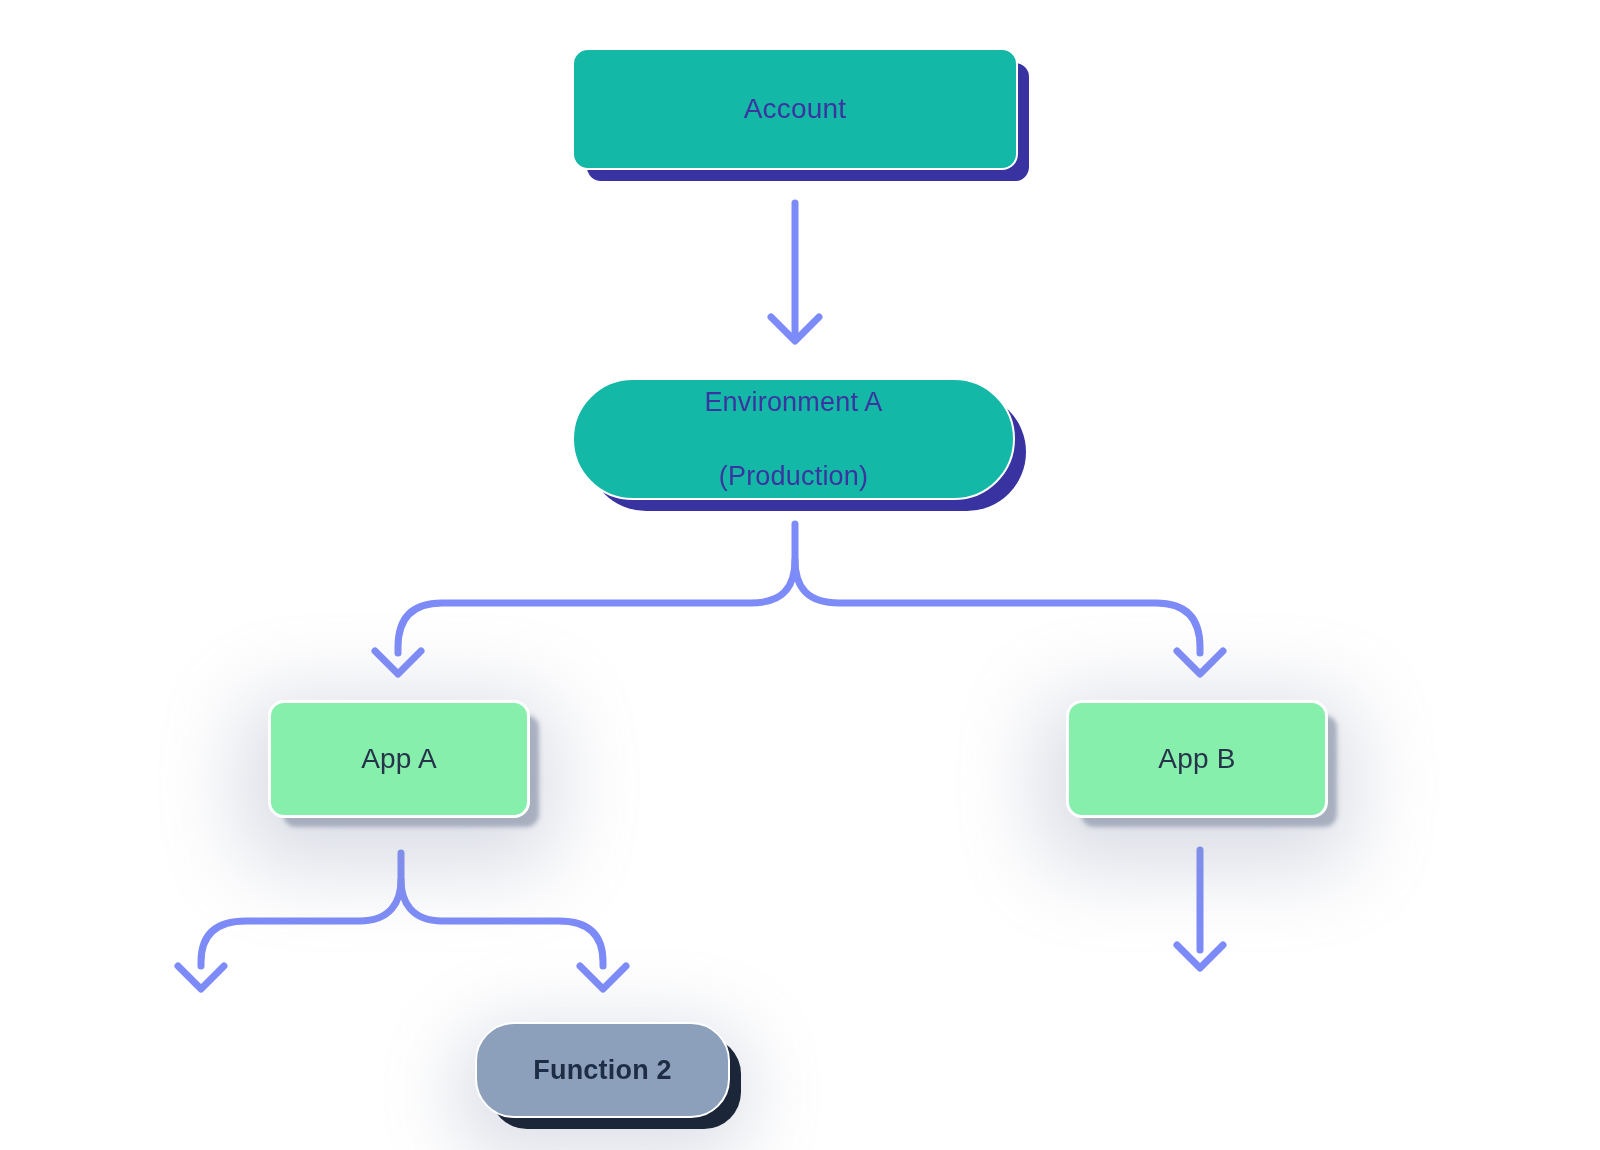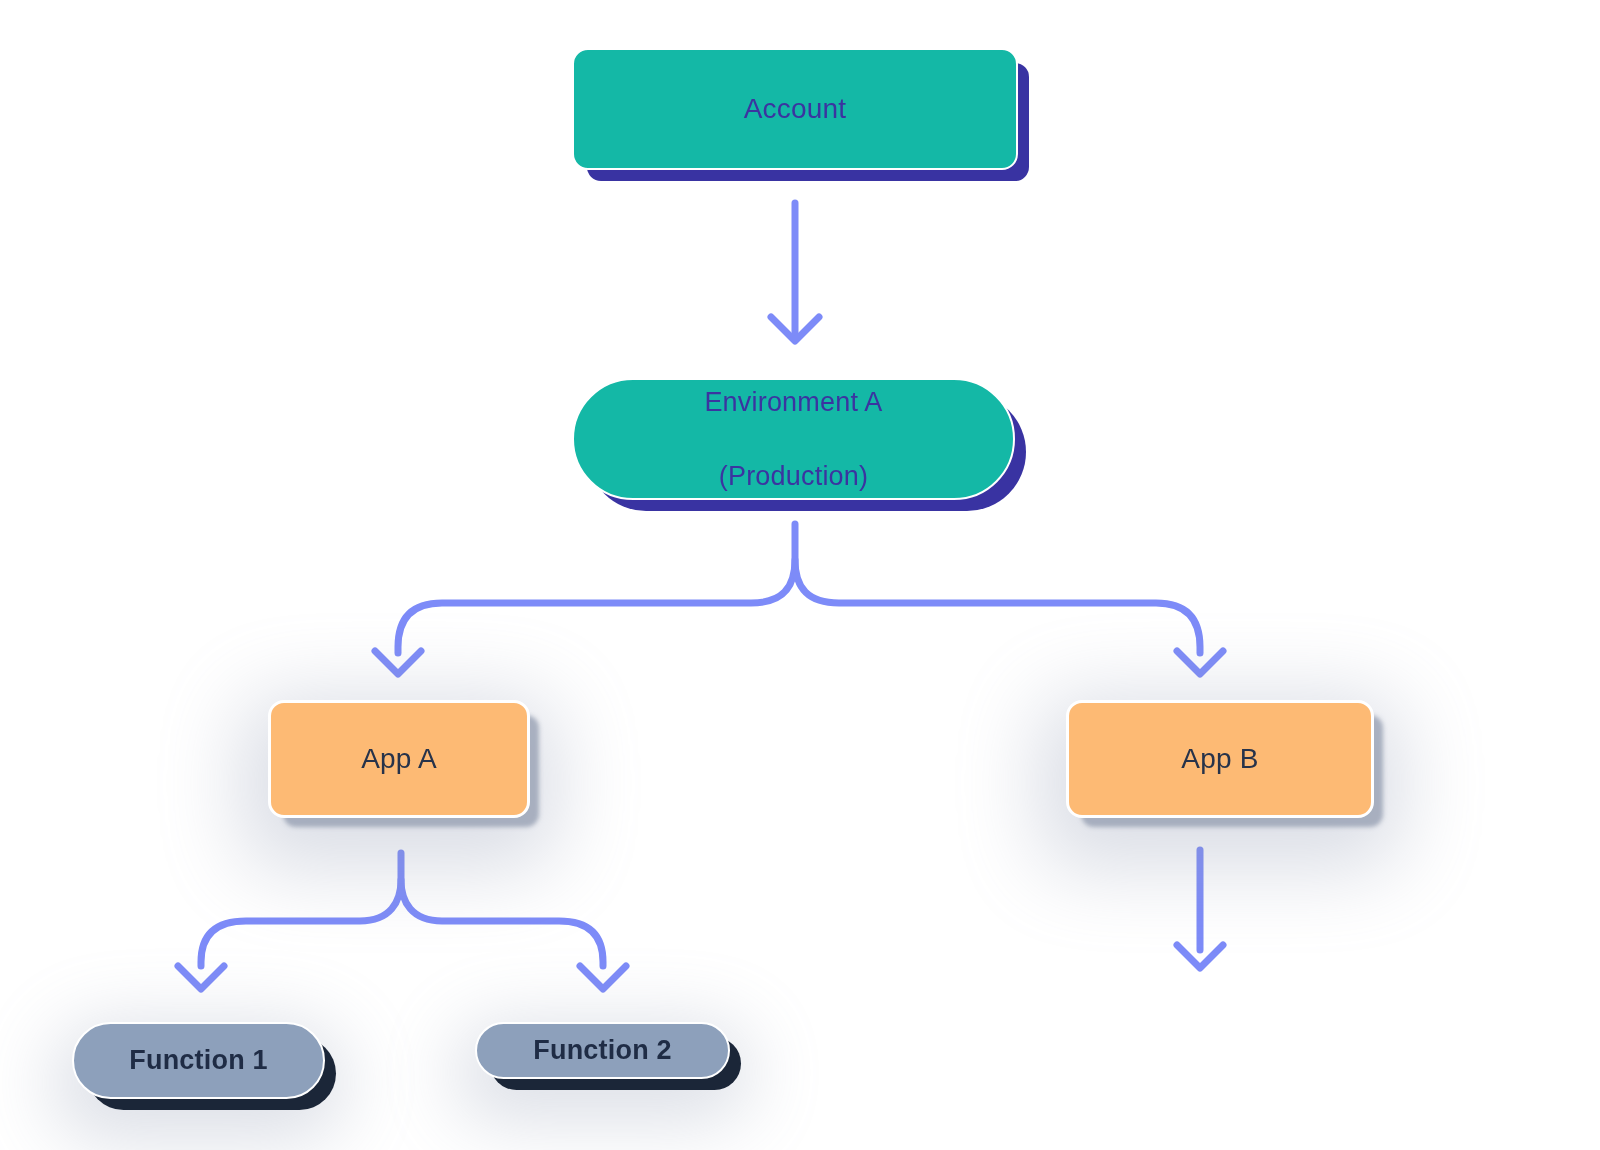--- a/index.html
+++ b/index.html
@@ -42,44 +42,44 @@
   }
   .node.primary {
     background: #14b8a6;
     border: 2px solid #ffffff;
     color: #3b34a0;
     font-size: 28px;
     font-weight: 500;
     box-shadow: 13px 13px 0 -2px #3933a2;
   }
   .node.app {
-    background: #fdba74;
+    background: #86efac;
     border: 3px solid #ffffff;
     color: #27334a;
     font-size: 28px;
     font-weight: 500;
     box-shadow: 12px 12px 4px -3px rgba(150, 159, 178, 0.78),
                 0 24px 80px 28px rgba(146, 156, 178, 0.33);
   }
   .node.fn {
     background: #8da0bb;
     border: 2px solid #ffffff;
     color: #1f2c45;
     font-size: 27px;
     font-weight: 600;
     box-shadow: 13px 13px 0 -2px #1b2638,
                 0 22px 70px 22px rgba(146, 156, 178, 0.30);
   }
   #node-account { left: 572px; top: 48px;  width: 446px; height: 122px; border-radius: 16px; }
   #node-env     { left: 572px; top: 378px; width: 443px; height: 122px; border-radius: 61px;
                   font-size: 27px; line-height: 38px; gap: 36px; }
   #node-app-a   { left: 268px; top: 700px; width: 262px; height: 118px; border-radius: 16px; }
-  #node-app-b   { left: 1066px; top: 700px; width: 308px; height: 118px; border-radius: 16px; }
+  #node-app-b   { left: 1066px; top: 700px; width: 262px; height: 118px; border-radius: 16px; }
   #node-fn-1    { left: 72px;   top: 1022px; width: 253px; height: 77px; border-radius: 39px; }
-  #node-fn-2    { left: 475px;  top: 1022px; width: 255px; height: 57px; border-radius: 39px; }
+  #node-fn-2    { left: 475px;  top: 1022px; width: 255px; height: 96px; border-radius: 39px; }
   #node-fn-3    { left: 1068px; top: 992px;  width: 260px; height: 80px; border-radius: 40px; }
 </style>
 </head>
 <body>
 
 <div class="canvas">
 
   <svg class="edges" viewBox="0 0 1600 1150" xmlns="http://www.w3.org/2000/svg" aria-hidden="true">
 
     <path d="M795 203 L795 334"></path>
@@ -111,22 +111,19 @@
   </div>
 
   <div class="node app" id="node-app-a">
     <span>App A</span>
   </div>
 
   <div class="node app" id="node-app-b">
     <span>App B</span>
   </div>
 
-  <div class="node fn" id="node-fn-1">
-    <span>Function 1</span>
-  </div>
 
   <div class="node fn" id="node-fn-2">
     <span>Function 2</span>
   </div>
 
 
 </div>
 
 </body></html>

